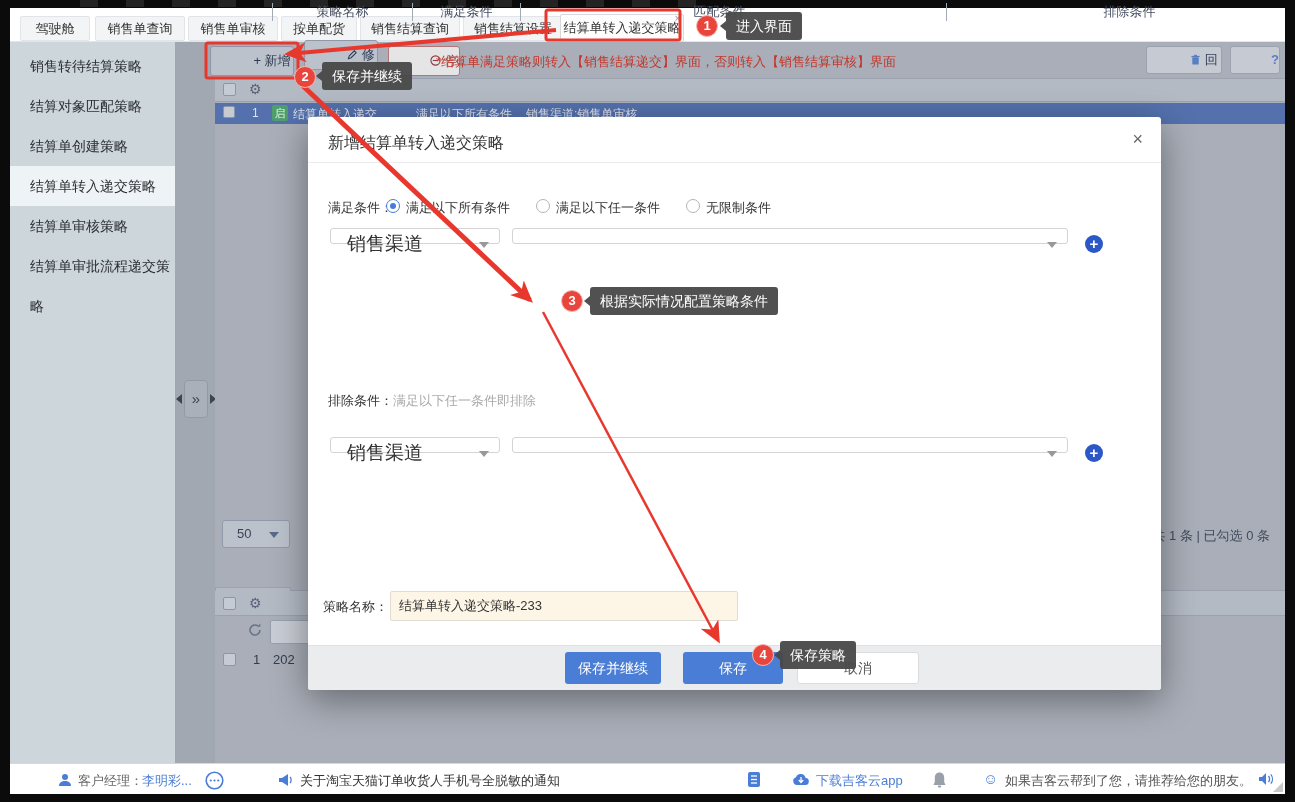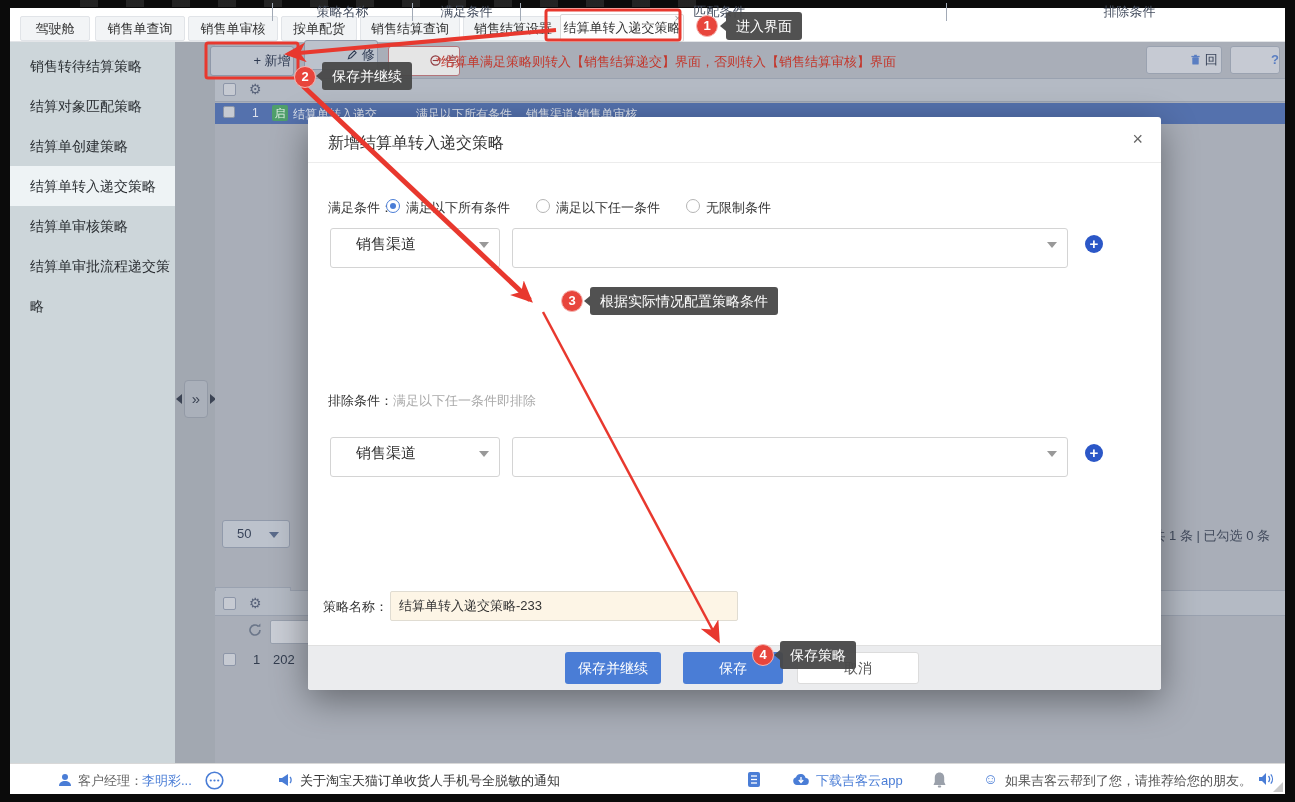--- a/index.html
+++ b/index.html
@@ -54,21 +54,21 @@
   
   .modal { position:absolute; left:308px; top:117px; width:853px; height:573px; background:#fff; border-radius:3px; box-shadow:0 10px 36px rgba(0,0,0,.40); }
   .modal-title { position:absolute; left:20px; top:16px; font-size:16px; color:#333; }
   .modal-close { position:absolute; right:18px; top:12px; font-size:18px; color:#666; cursor:pointer; }
   .modal-divider { position:absolute; left:0; top:45px; width:853px; height:1px; background:#ececec; }
   .f-label { position:absolute; font-size:13px; color:#333; }
   .f-hint { font-size:13px; color:#a9a9a9; }
   .radio { position:absolute; width:14px; height:14px; border:1px solid #b5b5b5; border-radius:50%; background:#fff; }
   .radio.sel { border-color:#4a7dd6; }
   .radio.sel::after { content:""; position:absolute; left:3px; top:3px; width:6px; height:6px; border-radius:50%; background:#4a7dd6; }
-  .select { position:absolute; height:40px; background:#fff; border:1px solid #d4d4d4; border-radius:3px; font-size:15px; color:#333; line-height:30px; padding-left:25px; }
+  .select { position:absolute; height:16px; background:#fff; border:1px solid #d4d4d4; border-radius:3px; font-size:19px; color:#333; line-height:30px; padding-left:16px; }
   .select .caret { right:10px; top:13px; border-top-color:#999; }
   .plus { position:absolute; width:18px; height:18px; background:#2b57c7; border-radius:50%; color:#fff; font-size:15px; line-height:17px; text-align:center; font-weight:bold; }
   .name-input { position:absolute; left:82px; top:474px; width:348px; height:30px; background:#fdf5e6; border:1px solid #e0dcd2; border-radius:2px;
      font-size:13px; color:#333; padding:0 8px; font-family:"Liberation Sans","DejaVu Sans",sans-serif; }
   .modal-footer { position:absolute; left:0; top:528px; width:853px; height:45px; background:#ebecee; border-top:1px solid #e0e0e0; border-radius:0 0 3px 3px; }
   .btn-blue { position:absolute; top:7px; height:32px; background:#4a7dd6; color:#fff; font-size:14px; text-align:center; line-height:32px; border-radius:3px; cursor:pointer; }
   .btn-white { position:absolute; top:7px; height:32px; background:#fff; color:#555; font-size:14px; text-align:center; line-height:30px; border:1px solid #dcdcdc; border-radius:3px; cursor:pointer; }
 
   
   .anno-svg { position:absolute; left:0; top:0; width:1295px; height:802px; pointer-events:none; z-index:40; }

